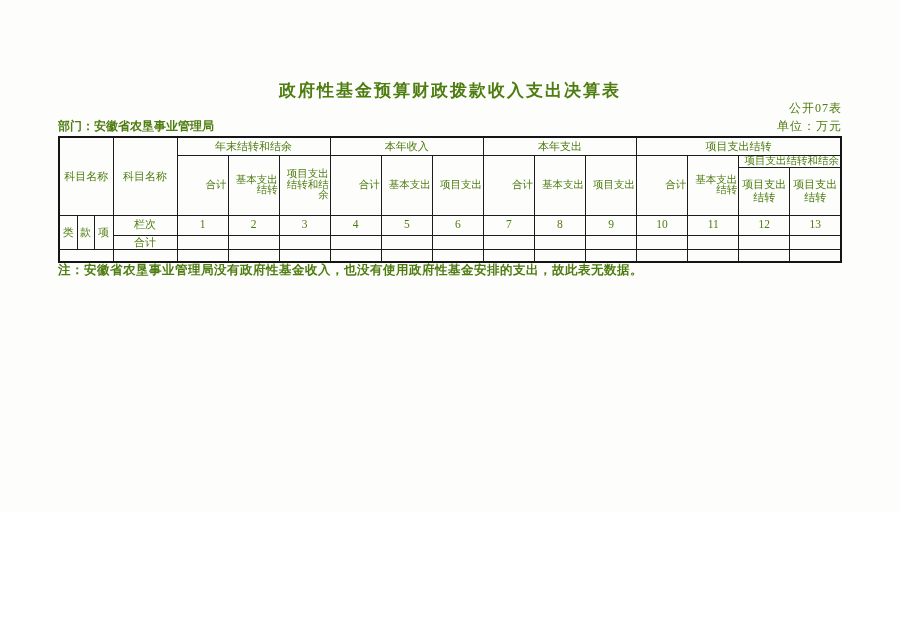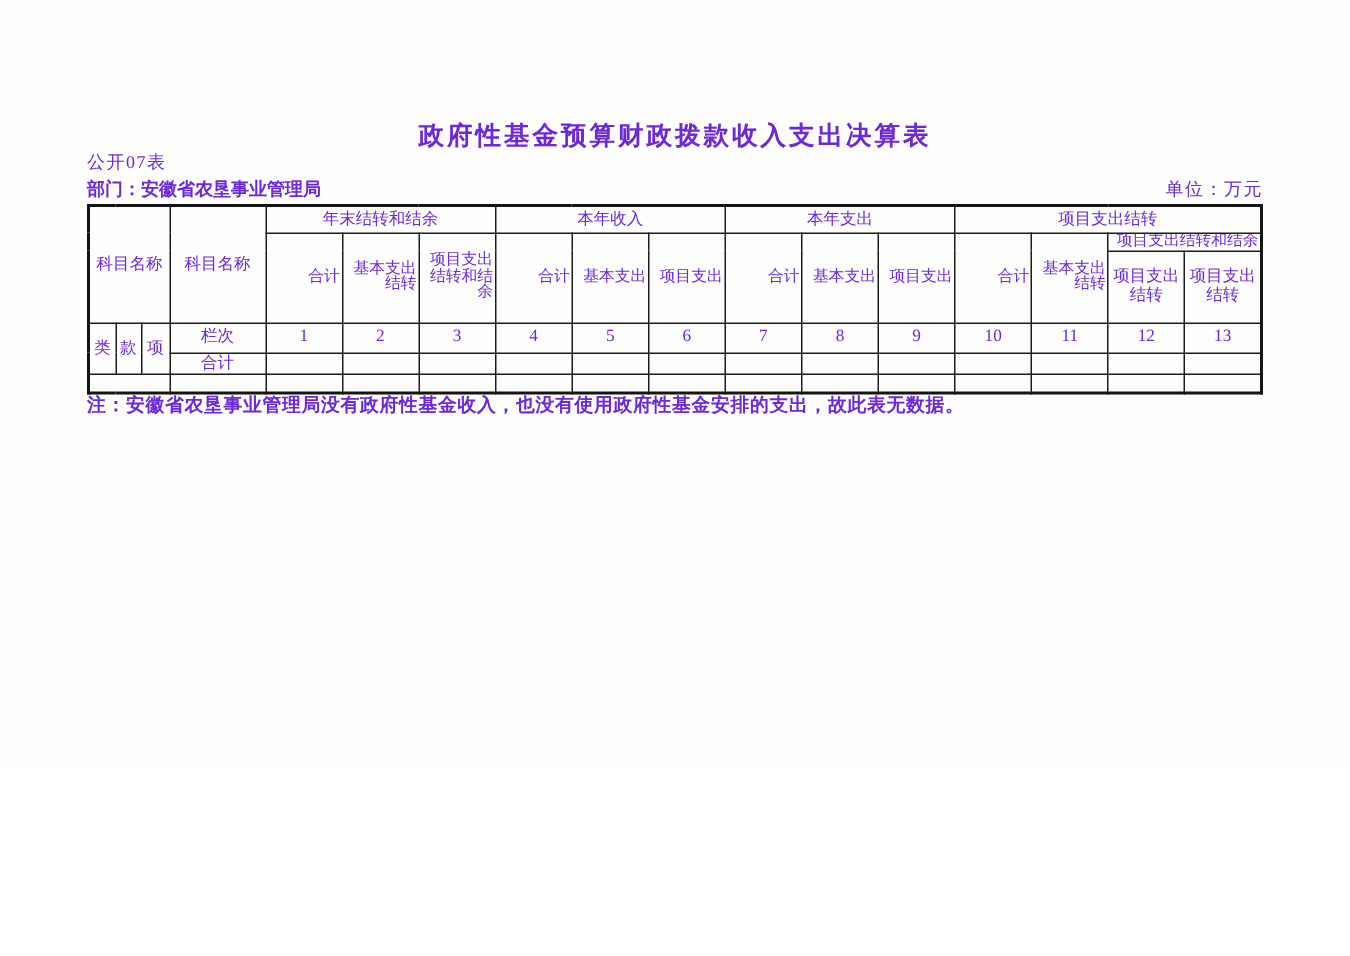--- a/index.html
+++ b/index.html
@@ -1,34 +1,34 @@
 <!DOCTYPE html>
 <html><head>
 <meta charset="utf-8">
 <style>
   html,body{margin:0;padding:0;}
   .page{
     position:relative;
     width:900px;height:512px;
     background:#fdfdfc;
-    color:#6d28d9;
+    color:#4d7c0f;
     font-family:"Liberation Serif","DejaVu Serif",serif;
     overflow:hidden;
   }
   .title{
     position:absolute;top:79px;left:0;width:900px;
     text-align:center;
     font-family:"Liberation Sans","DejaVu Sans",sans-serif;
     font-weight:bold;font-size:17px;letter-spacing:2px;
   }
   .meta{
     position:absolute;left:58px;top:101px;width:784px;
     font-size:12px;line-height:1.3;
   }
-  .doc-label{text-align:left;letter-spacing:1px;}
+  .doc-label{text-align:right;letter-spacing:1px;}
   .meta-row{display:flex;justify-content:space-between;margin-top:2px;text-align:center;}
   .department{font-family:"Liberation Sans","DejaVu Sans",sans-serif;font-weight:bold;font-size:12px;}
   .unit{letter-spacing:1px;}
 
   table.budget{
     position:absolute;left:58px;top:136px;
     width:784px;border-collapse:collapse;table-layout:fixed;
     font-size:11px;text-align:center;
     border:2px solid #151515;
   }

